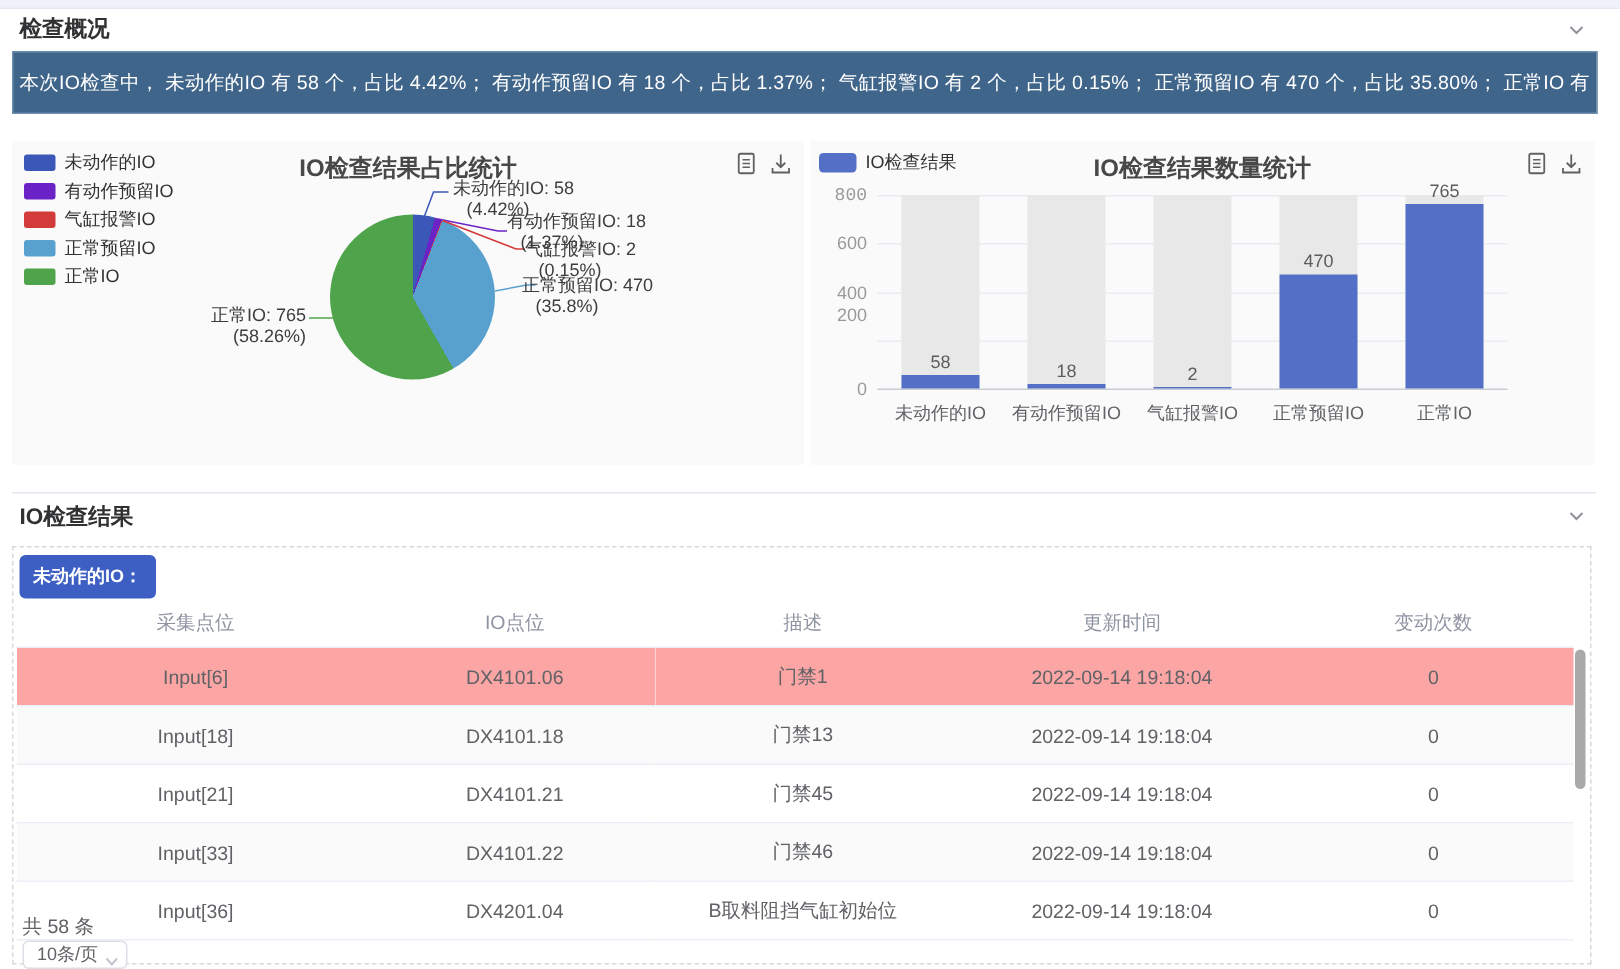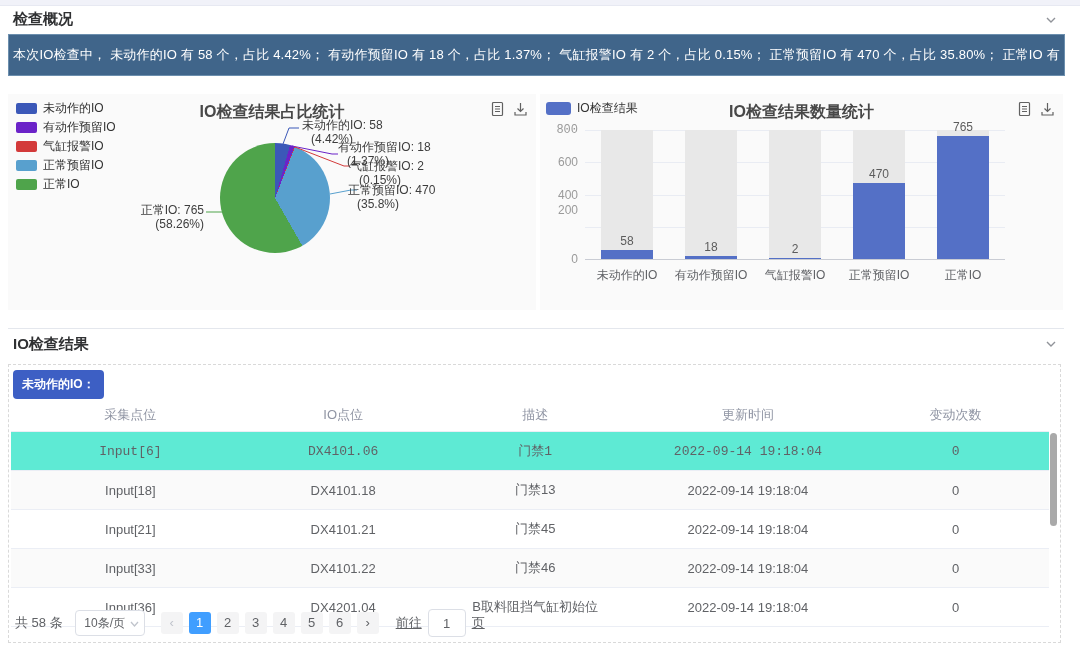--- a/index.html
+++ b/index.html
@@ -57,26 +57,26 @@
 
   
   .results-box{position:absolute;left:8px;top:364px;width:1053px;height:279px;
                border:1px dashed #d9d9d9;background:#fff;box-sizing:border-box;}
   .filter-btn{position:absolute;left:4px;top:5px;background:#3d5fc4;color:#fff;font-weight:bold;
               font-size:12px;padding:6px 9px;border:none;border-radius:4px;cursor:pointer;}
   table.res{position:absolute;left:2px;top:34px;width:1038px;border-collapse:collapse;table-layout:fixed;}
   table.res th{font-size:13px;font-weight:normal;color:#8f94a3;height:30px;border-bottom:1px solid #ebeef5;text-align:center;margin-top:19px;}
   table.res td{font-size:13px;color:#606266;height:36px;border-bottom:1px solid #ebeef5;text-align:center;
                overflow:hidden;white-space:nowrap;}
-  tr.r-hover td{background:#5eead4;font-family:Liberation Mono, monospace;}
+  tr.r-hover td{background:#fca5a5;}
   tr.r-stripe td{background:#fafafa;}
   .vscroll{position:absolute;right:3px;top:68px;width:7px;height:93px;background:#a9a9a9;border-radius:4px;cursor:grab;}
 
   
-  .pager{position:absolute;left:6px;bottom:5px;display:flex;align-items:center;height:28px;}
+  .pager{position:absolute;left:6px;bottom:5px;display:flex;align-items:flex-start;height:28px;flex-direction:column;}
   .pg-total{color:#606266;margin-right:12px;}
   .pg-select{position:relative;width:70px;height:26px;border:1px solid #dcdfe6;border-radius:4px;
              display:flex;align-items:center;justify-content:center;color:#606266;font-size:12px;
              background:#fff;cursor:pointer;padding-right:10px;box-sizing:border-box;}
   .pg-select svg{position:absolute;right:5px;top:9px;}
   .pg-btn{min-width:22px;height:22px;line-height:22px;text-align:center;background:#f4f4f5;color:#606266;
           border-radius:3px;margin:0 3px;font-size:13px;cursor:pointer;user-select:none;}
   .pg-btn.active{background:#409eff;color:#fff;}
   .pg-prev{margin-left:16px;color:#c0c4cc;}
   .pg-goto{color:#606266;margin-left:14px;text-decoration:underline;}

